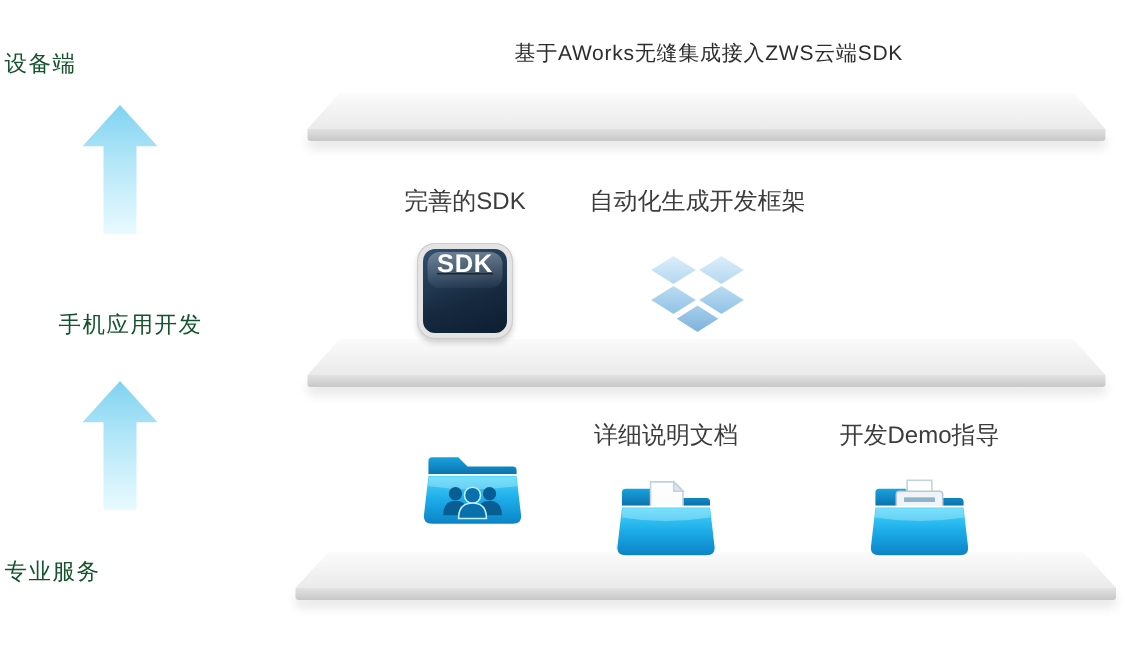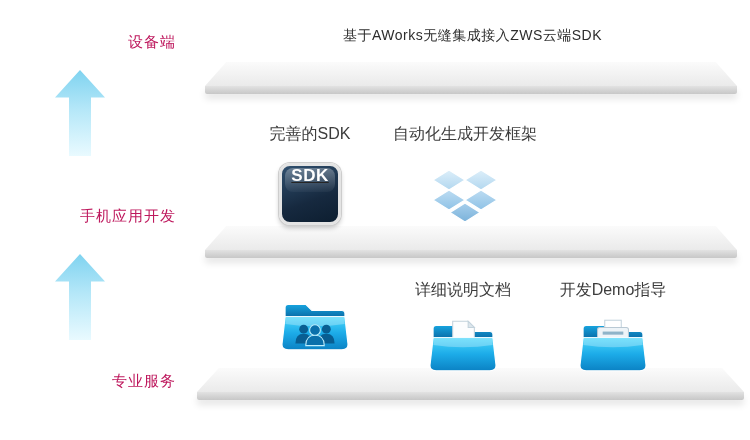--- a/index.html
+++ b/index.html
@@ -8,24 +8,24 @@
     font-family:"Liberation Sans", sans-serif; overflow:hidden;
   }
   
   .title {
     position:absolute; left:205px; top:27px; width:535px;
     text-align:center; font-size:14px; font-weight:500; color:#2d2d2d;
     letter-spacing:.5px;
   }
   
   .left-label {
-    position:absolute; left:16px; width:160px; text-align:right;
-    font-size:15px; color:#be185d; letter-spacing:1px;
+    position:absolute; left:3px; width:160px; text-align:left;
+    font-size:15px; color:#14532d; letter-spacing:1px;
   }
-  .l1 { top:33px; } .l2 { top:207px; } .l3 { top:372px; }
+  .l1 { top:33px; } .l2 { top:207px;margin-left:36px; } .l3 { top:372px; }
   
   .arrow {
     position:absolute; left:55px; width:50px; height:86px;
     background:linear-gradient(to bottom, #7fd3f0 0%, #b4e7f8 45%, #e9faff 100%);
     clip-path:polygon(50% 0, 100% 32%, 72% 32%, 72% 100%, 28% 100%, 28% 32%, 0 32%);
   }
   .a1 { top:70px; } .a2 { top:254px; }
   
   .shelf { position:absolute; }
   .s1 { left:205px; top:62px;  width:532px; }
@@ -39,21 +39,21 @@
     height:8px; background:linear-gradient(to bottom,#e2e2e2,#c7c7c7);
     border-radius:0 0 2px 2px; box-shadow:0 5px 7px rgba(0,0,0,.10);
   }
   
   .item {
     position:absolute; width:180px;
     display:flex; flex-direction:column; align-items:center;
   }
   .r1 { top:124px; } .r2 { top:280px; }
   .c1a { left:220px; } .c1b { left:375px; } .c1c { left:525px; }
-  .c2a { left:225px; } .c2b { left:373px;justify-content:space-between; } .c2c { left:523px; }
+  .c2a { left:225px; } .c2b { left:354px;justify-content:space-between; } .c2c { left:523px; }
   .item-label { font-size:16px; color:#3c3c3c; white-space:nowrap; }
   .icon-slot {
     margin-top:16px; height:64px; display:flex;
     align-items:flex-end; justify-content:center;
   }
   .r2 .icon-slot { height:56px; }
   
   .badge {
     position:relative; width:56px; height:56px; border-radius:11px;
     border:3px solid #e4e4e4; box-shadow:0 0 0 1px #cdcdcd, 0 3px 5px rgba(0,0,0,.22);

